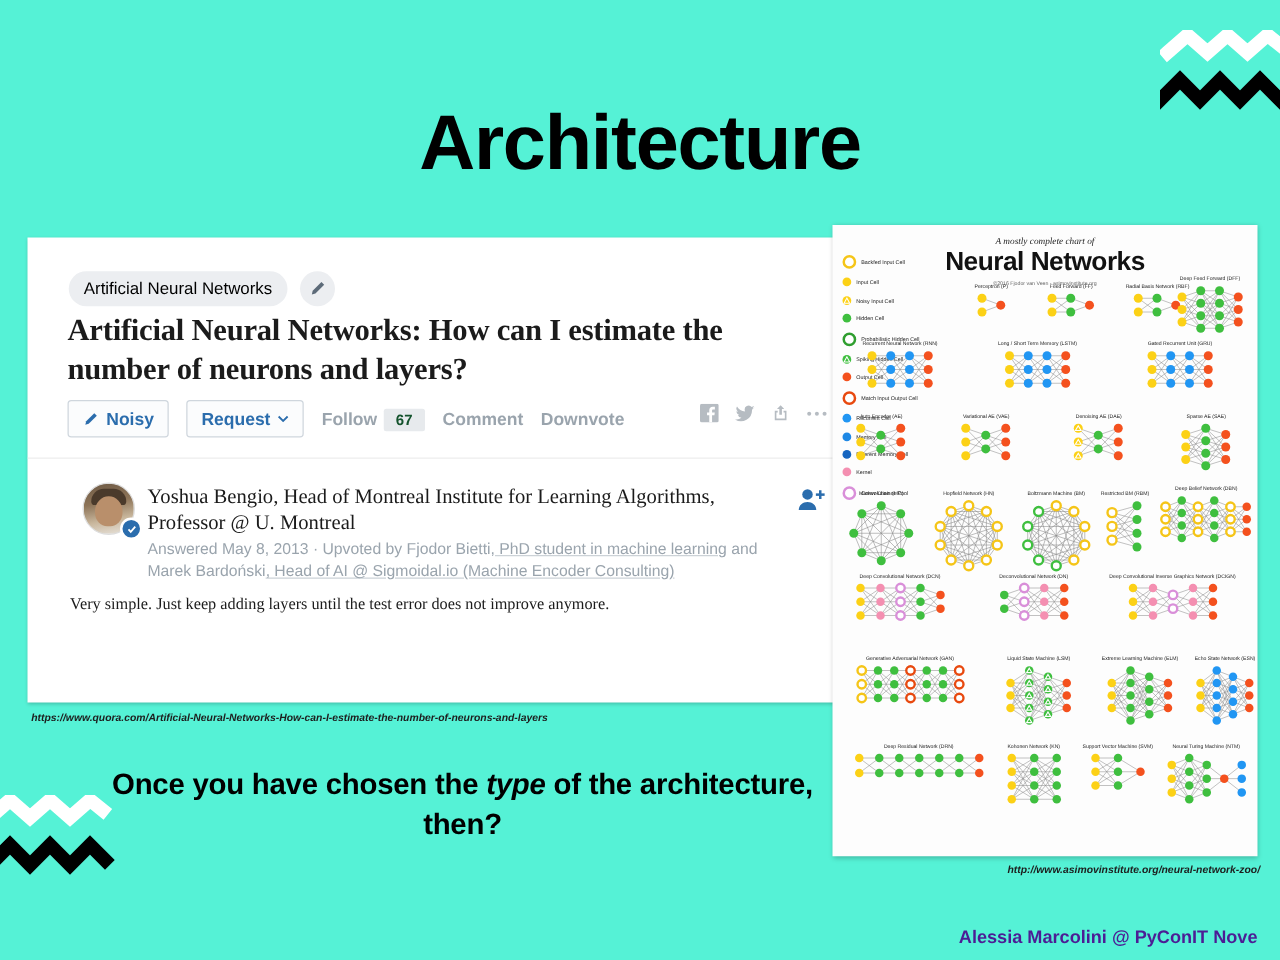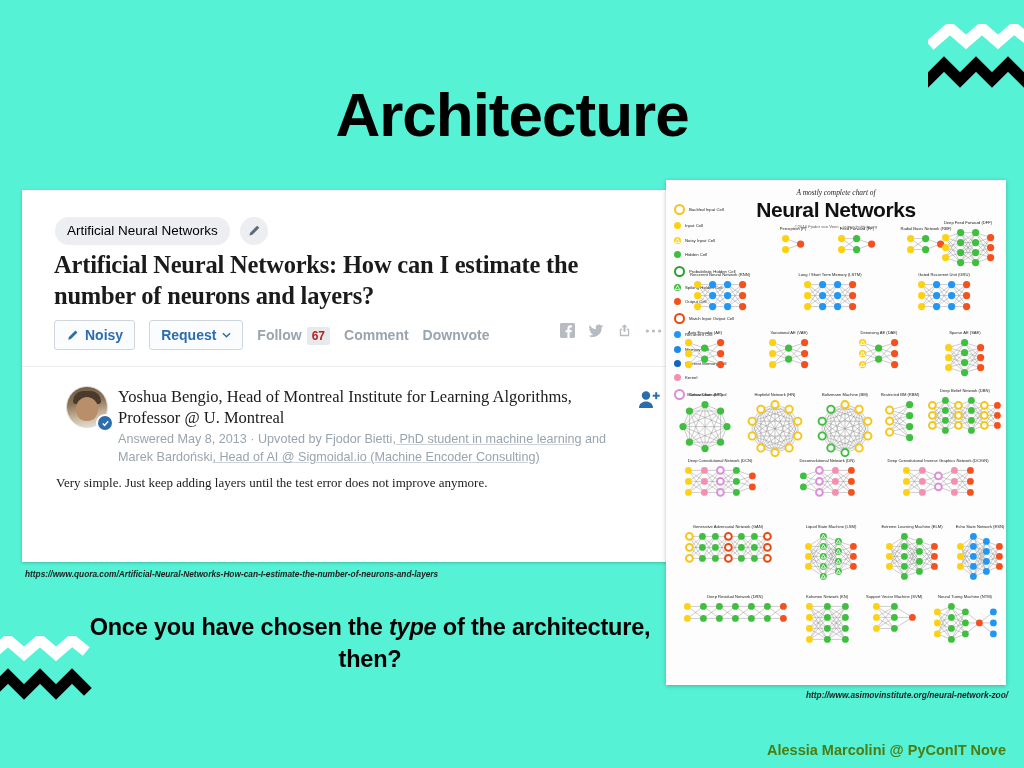--- a/index.html
+++ b/index.html
@@ -84,24 +84,24 @@
     white-space: nowrap;
   }
   .act-link {
     color: #9aa4ad;
     font-size: 14px;
     font-weight: bold;
     white-space: nowrap;
   }
   .count-badge {
     background: #e7eaed;
-    color: #b91c1c;
+    color: #14532d;
     font-size: 12px;
     font-weight: bold;
-    padding: 2px 5px;
+    padding: 2px 10px;
     border-radius: 2px;
     margin-left: 5px;
   }
   #social-row {
     position: absolute; right: 24px; top: 133px;
     display: flex; align-items: center; gap: 13px;
   }
   .sep-line {
     position: absolute; left: 0; right: 0; top: 176px;
     height: 1px; background: #ededed;
@@ -170,21 +170,21 @@
     letter-spacing: -0.2px;
   }
   #bottom-question i { font-style: italic; }
 
   
   #footer-credit {
     position: absolute;
     right: 18px; bottom: 10px;
     font-size: 14.5px;
     font-weight: bold;
-    color: #4d7c0f;
+    color: #4c1d95;
   }
 
   
   #zoo-card {
     position: absolute;
     left: 666px; top: 180px;
     width: 340px; height: 505px;
     background: #fdfdfd;
     box-shadow: 0 1px 4px rgba(0,0,0,0.25);
     overflow: hidden;

